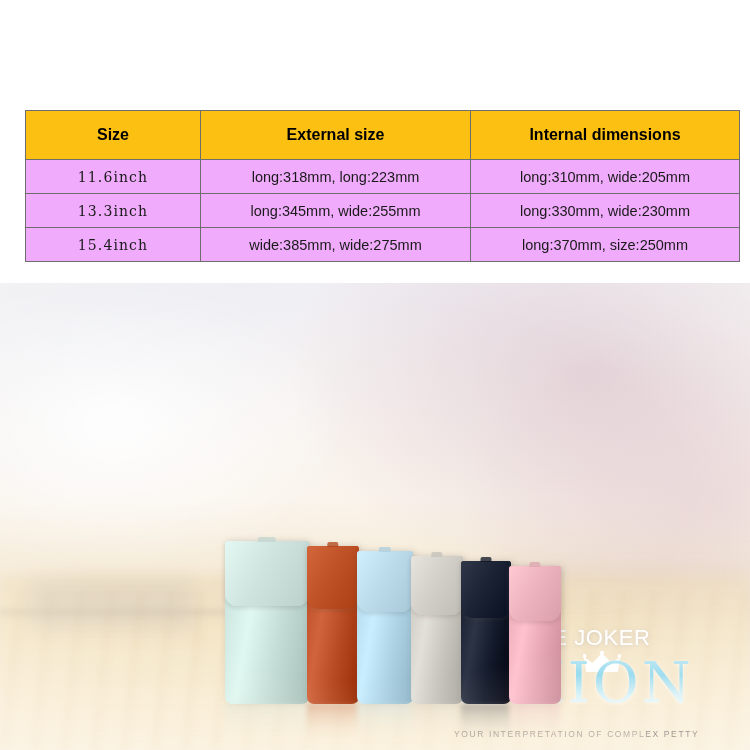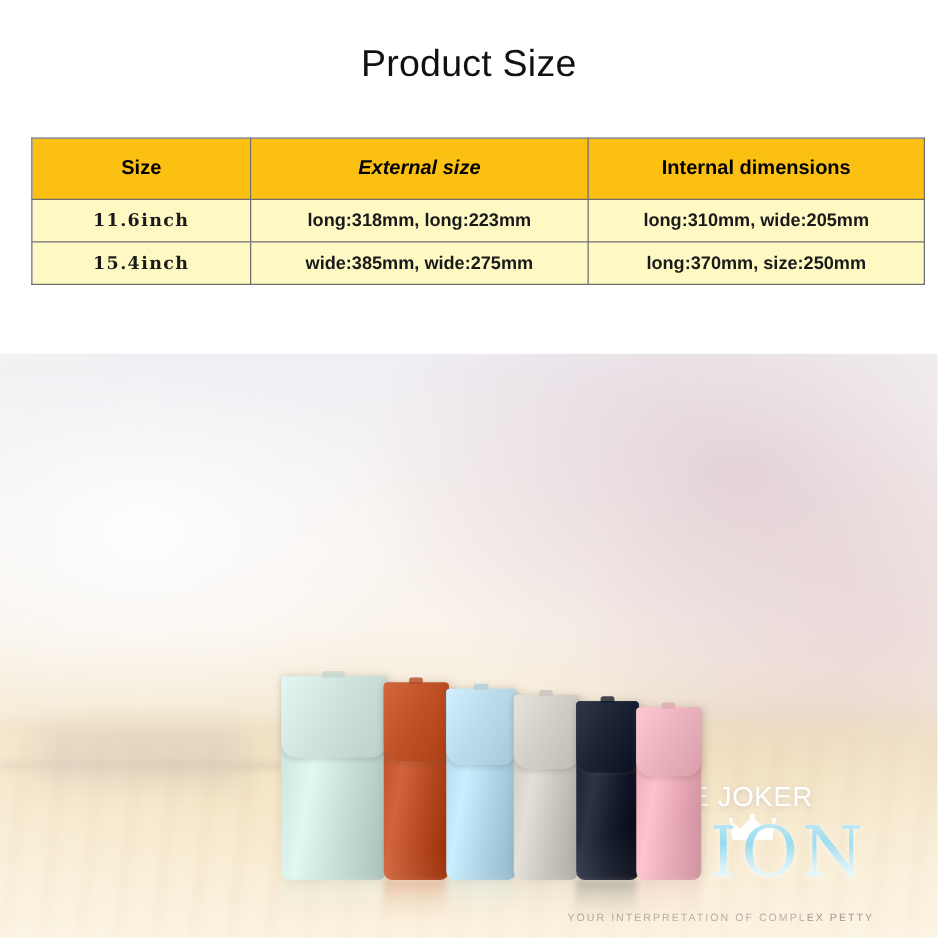--- a/index.html
+++ b/index.html
@@ -55,34 +55,34 @@
   .size-table thead th {
     background: #fcc013;
     color: #000000;
     height: 44px;
     font-family: "Liberation Sans", sans-serif;
     font-size: 16px;
     font-weight: bold;
     border-color: #6e6e6e;
   }
   .size-table tbody td {
-    background: #fef9c3;
+    background: #f0abfc;
     height: 29px;
     font-family: "Liberation Sans", sans-serif;
     font-size: 14.5px;
-    font-weight: 700;
+    font-weight: 400;
     color: #1a1a1a;
   }
   .size-table tbody td.col-size {
     font-family: "DejaVu Serif", "Liberation Serif", serif;
     font-size: 14px;
     letter-spacing: 1.1px;
   }
   .col-w-1 { width: 170px; }
-  .col-w-2 { width: 265px; font-style: italic; }
+  .col-w-2 { width: 265px; }
   .col-w-3 { width: 264px; margin-left: 32px; }
 
   
   .photo {
     position: absolute;
     left: 0; top: 283px;
     width: 750px;
     height: 467px;
     overflow: hidden;
     background: #f6f2ef;
@@ -304,37 +304,41 @@
     inset: 0;
     pointer-events: none;
     background: radial-gradient(ellipse 560px 340px at 50% 45%, rgba(255,255,255,0) 55%, rgba(255,250,244,0.35) 100%);
   }
 </style>
 </head>
 <body>
 
 <div class="spec-panel">
 
-  <div class="page-title">Product Size</div>
 
   <table class="size-table">
     <thead>
       <tr>
         <th class="col-w-1">Size</th>
         <th class="col-w-2">External size</th>
         <th class="col-w-3">Internal dimensions</th>
       </tr>
     </thead>
     <tbody>
       <tr>
         <td class="col-size">11.6inch</td>
         <td>long:318mm, long:223mm</td>
         <td>long:310mm, wide:205mm</td>
       </tr>
       <tr>
+        <td class="col-size">13.3inch</td>
+        <td>long:345mm, wide:255mm</td>
+        <td>long:330mm, wide:230mm</td>
+      </tr>
+      <tr>
         <td class="col-size">15.4inch</td>
         <td>wide:385mm, wide:275mm</td>
         <td>long:370mm, size:250mm</td>
       </tr>
     </tbody>
   </table>
 </div>
 
 <div class="photo">
 

